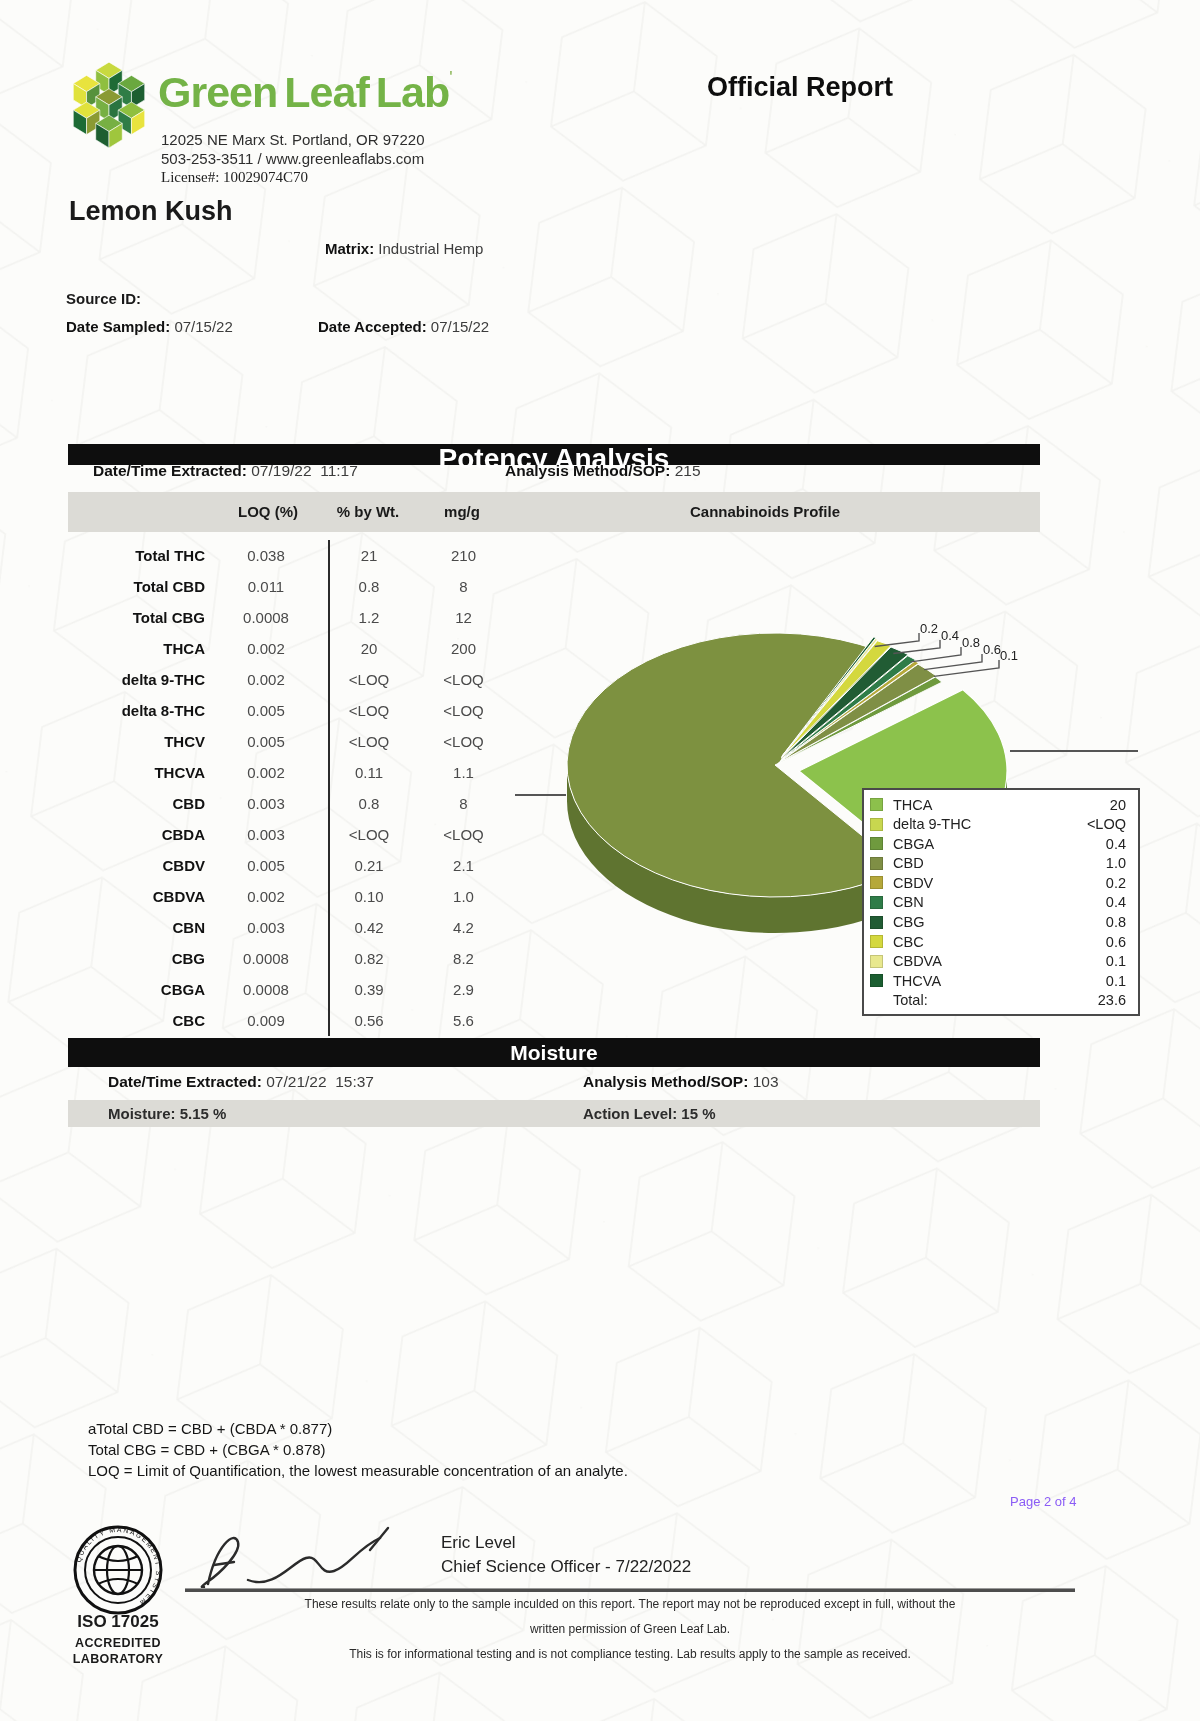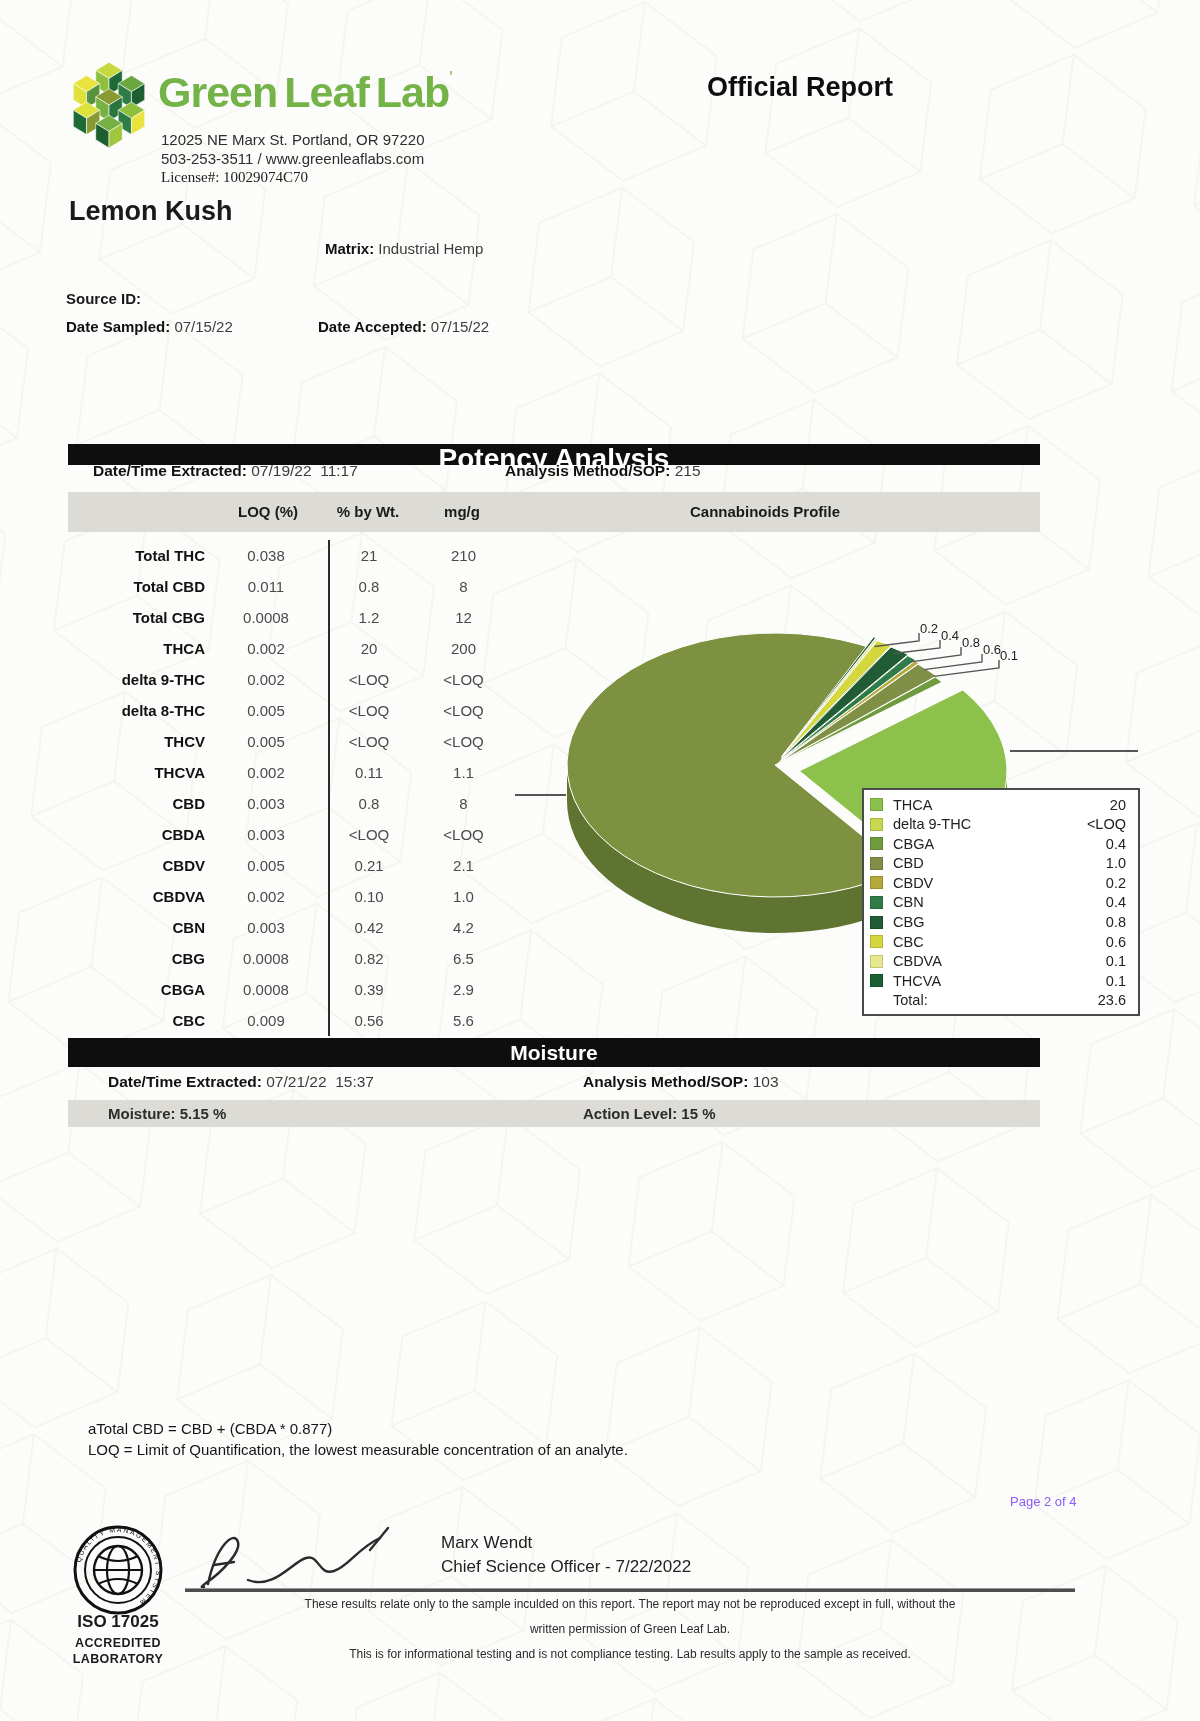--- a/index.html
+++ b/index.html
@@ -228,21 +228,21 @@
     <div class="prow">
       <span class="c-name">CBN</span>
       <span class="c-loq">0.003</span>
       <span class="c-pct">0.42</span>
       <span class="c-mgg">4.2</span>
     </div>
     <div class="prow">
       <span class="c-name">CBG</span>
       <span class="c-loq">0.0008</span>
       <span class="c-pct">0.82</span>
-      <span class="c-mgg">6.5</span>
+      <span class="c-mgg">8.2</span>
     </div>
     <div class="prow">
       <span class="c-name">CBGA</span>
       <span class="c-loq">0.0008</span>
       <span class="c-pct">0.39</span>
       <span class="c-mgg">2.9</span>
     </div>
     <div class="prow">
       <span class="c-name">CBC</span>
       <span class="c-loq">0.009</span>
@@ -338,20 +338,21 @@
 
 <div id="moisture-bar" class="abs layer black-bar">Moisture</div>
 <div id="moisture-extract-row" class="abs layer"><span class="lbl">Date/Time Extracted:</span> <span class="val">07/21/22  15:37</span></div>
 <div id="moisture-method-row" class="abs layer"><span class="lbl">Analysis Method/SOP:</span> <span class="val">103</span></div>
 <div id="moisture-band" class="abs layer gray-band"></div>
 <div id="moisture-value" class="abs layer">Moisture: 5.15 %</div>
 <div id="action-level" class="abs layer">Action Level: 15 %</div>
 
 <div id="footnotes" class="abs layer">
     <div>aTotal CBD = CBD + (CBDA * 0.877)</div>
+    <div>Total CBG = CBD + (CBGA * 0.878)</div>
     <div>LOQ = Limit of Quantification, the lowest measurable concentration of an analyte.</div>
   </div>
 
 <svg class="abs layer" style="left:62px;top:1524px" width="112" height="92" viewBox="0 0 112 92">
   <circle cx="56" cy="46" r="43" fill="none" stroke="#111" stroke-width="3"></circle>
   <circle cx="56" cy="46" r="33" fill="none" stroke="#111" stroke-width="2"></circle>
   <circle cx="56" cy="46" r="24" fill="none" stroke="#111" stroke-width="2.4"></circle>
   <ellipse cx="56" cy="46" rx="11" ry="24" fill="none" stroke="#111" stroke-width="2.2"></ellipse>
   <line x1="32" y1="46" x2="80" y2="46" stroke="#111" stroke-width="2.2"></line>
   <path d="M36,32 Q56,42 76,32 M36,60 Q56,50 76,60" fill="none" stroke="#111" stroke-width="2.2"></path>
@@ -365,21 +366,21 @@
 <div id="iso-text3" class="abs layer">LABORATORY</div>
 
 <svg class="abs layer" style="left:190px;top:1518px" width="220" height="80" viewBox="0 0 220 80">
   <g fill="none" stroke="#2b2b2b" stroke-width="2.4" stroke-linecap="round">
     <path d="M18,66 C26,28 44,12 48,24 C51,34 32,54 16,65 C12,68 10,70 14,69"></path>
     <path d="M24,47 L44,44"></path>
     <path d="M58,62 C84,72 102,44 116,40 C130,36 128,58 144,53 C158,49 168,30 190,20"></path>
     <path d="M180,32 L198,10"></path>
   </g>
 </svg>
-<div id="sig-name" class="abs layer">Marx Wendt</div>
+<div id="sig-name" class="abs layer">Eric Level</div>
 <div id="sig-role" class="abs layer">Chief Science Officer - 7/22/2022</div>
 <div id="page-num" class="abs layer">Page 2 of 4</div>
 <div id="sig-rule" class="abs layer"></div>
 <div id="legal" class="abs layer">
     <div>These results relate only to the sample inculded on this report. The report may not be reproduced except in full, without the</div>
     <div>written permission of Green Leaf Lab.</div>
     <div>This is for informational testing and is not compliance testing. Lab results apply to the sample as received.</div>
   </div>
 
 </body></html>

